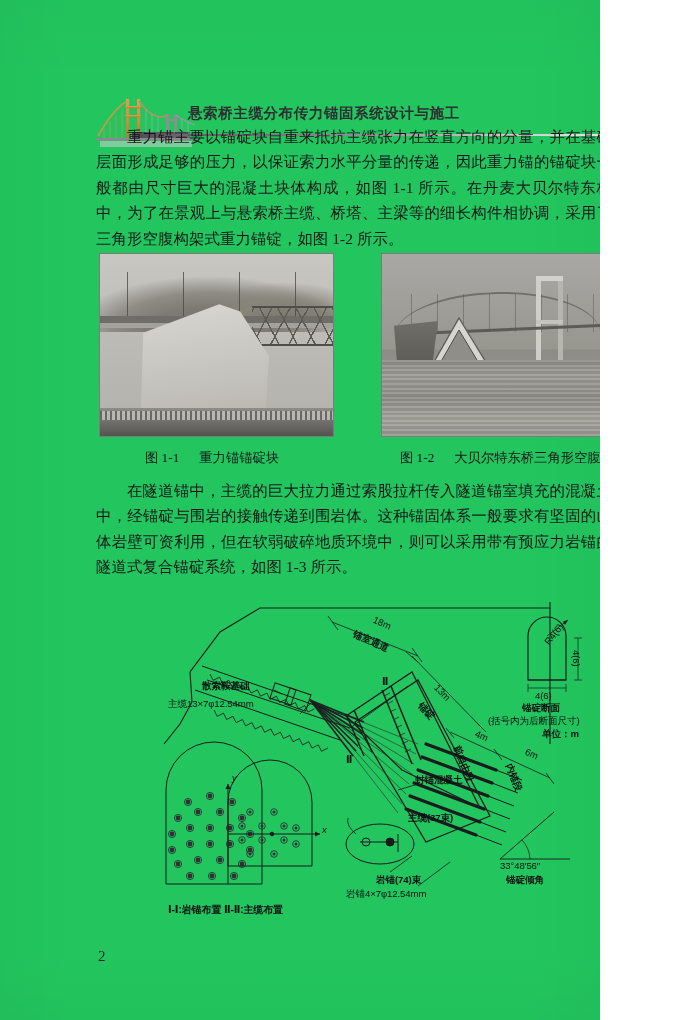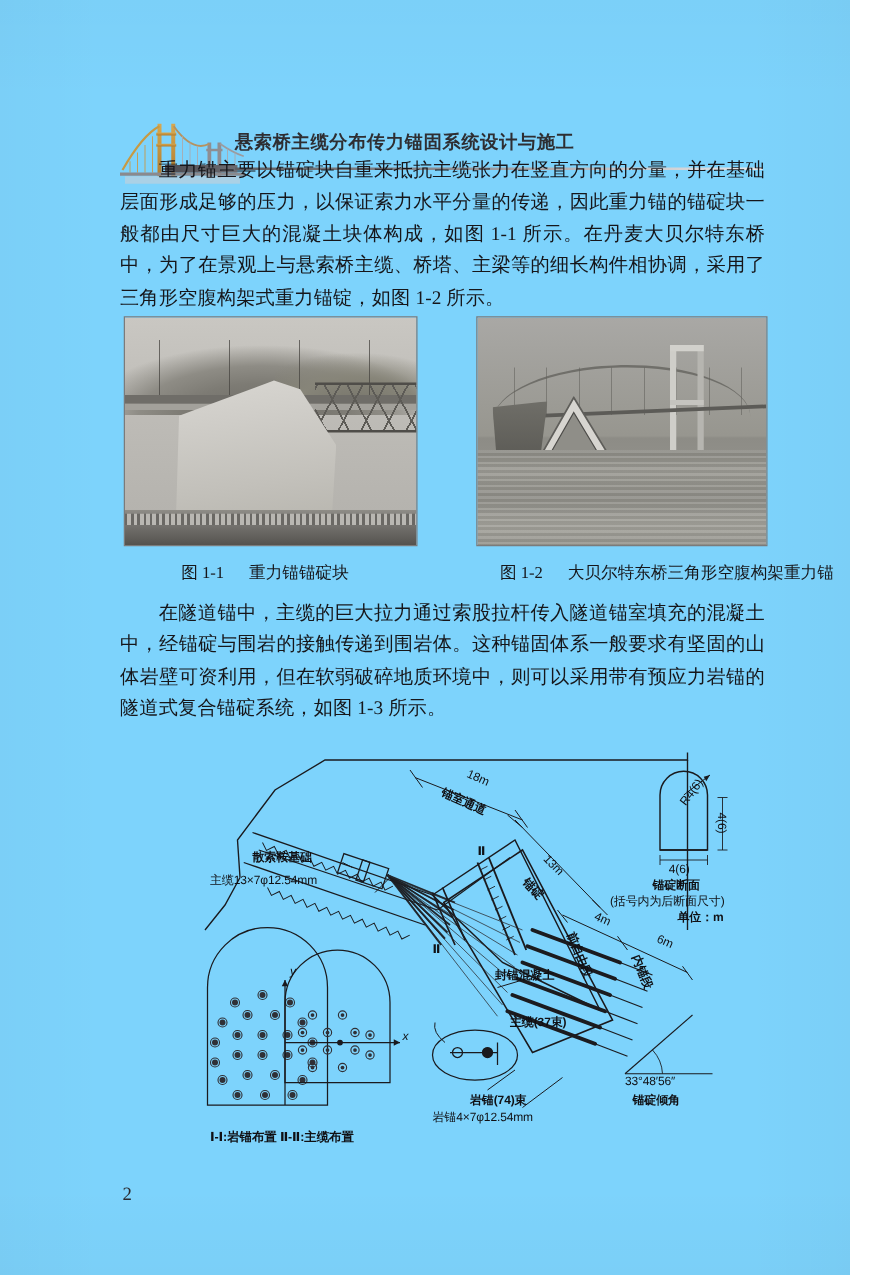--- a/index.html
+++ b/index.html
@@ -5,23 +5,23 @@
   html, body {
     margin: 0;
     padding: 0;
     background: #ffffff;
   }
   body {
     font-family: "Liberation Serif", "DejaVu Serif", serif;
   }
   .page {
     position: relative;
-    width: 680px;
+    width: 600px;
     height: 1020px;
-    background: #7dd3fc;
+    background: #22c55e;
     overflow: hidden;
   }
   
   .paper-tex {
     position: absolute;
     inset: 0;
     background:
       linear-gradient(90deg, rgba(0,0,0,0.018) 0%, rgba(0,0,0,0) 12%, rgba(0,0,0,0) 88%, rgba(0,0,0,0.02) 100%),
       linear-gradient(180deg, rgba(0,0,0,0.015) 0%, rgba(0,0,0,0) 8%, rgba(0,0,0,0) 93%, rgba(0,0,0,0.02) 100%);
     pointer-events: none;
@@ -572,21 +572,21 @@
     <div class="fig-label" style="left:385px; top:96px;">4(6)</div>
     <div class="fig-label bold" style="left:372px; top:108px;">锚碇断面</div>
     <div class="fig-label" style="left:338px; top:121px;">(括号内为后断面尺寸)</div>
     <div class="fig-label bold" style="left:392px; top:134px;">单位：m</div>
 
     <div class="fig-label bold" style="left:312px; top:150px; transform:rotate(68deg); transform-origin:left top;">前自由段</div>
     <div class="fig-label" style="left:328px; top:134px; transform:rotate(24deg); transform-origin:left top;">4m</div>
     <div class="fig-label bold" style="left:364px; top:168px; transform:rotate(68deg); transform-origin:left top;">内锚段</div>
     <div class="fig-label" style="left:378px; top:152px; transform:rotate(24deg); transform-origin:left top;">6m</div>
 
-    <div class="fig-label bold" style="left:246px; top:180px;">封锚混凝土</div>
+    <div class="fig-label bold" style="left:265px; top:180px;">封锚混凝土</div>
     <div class="fig-label bold" style="left:258px; top:218px;">主缆(37束)</div>
     <div class="fig-label bold" style="left:226px; top:280px;">岩锚(74)束</div>
     <div class="fig-label" style="left:196px; top:294px;">岩锚4×7φ12.54mm</div>
 
     <div class="fig-label" style="left:350px; top:266px;">33°48′56″</div>
     <div class="fig-label bold" style="left:356px; top:280px;text-align:center;">锚碇倾角</div>
 
     <div class="fig-label bold" style="left:18px; top:296px; font-size:10px;margin-top:13px;">Ⅰ-Ⅰ:岩锚布置  Ⅱ-Ⅱ:主缆布置</div>
 
     <div class="fig-label" style="left:82px; top:178px; font-style:italic;">y</div>

